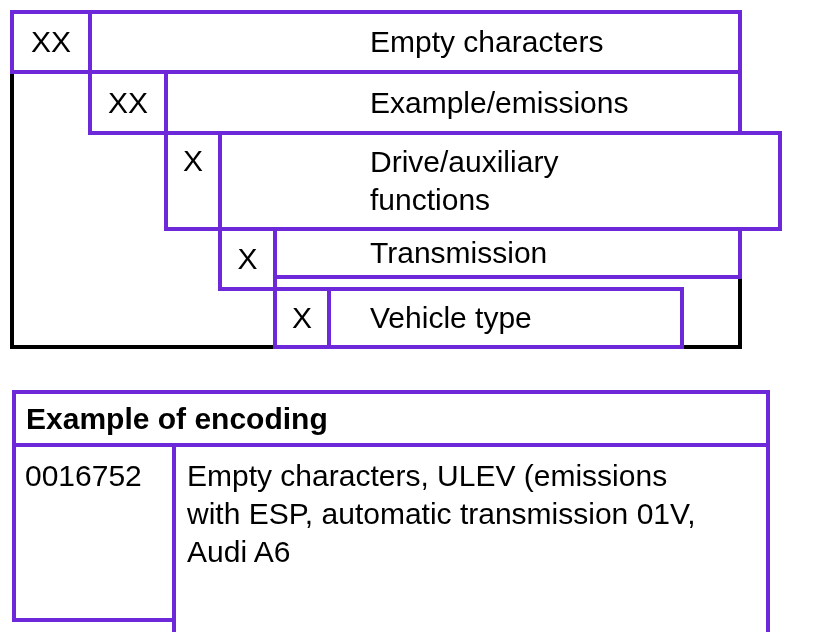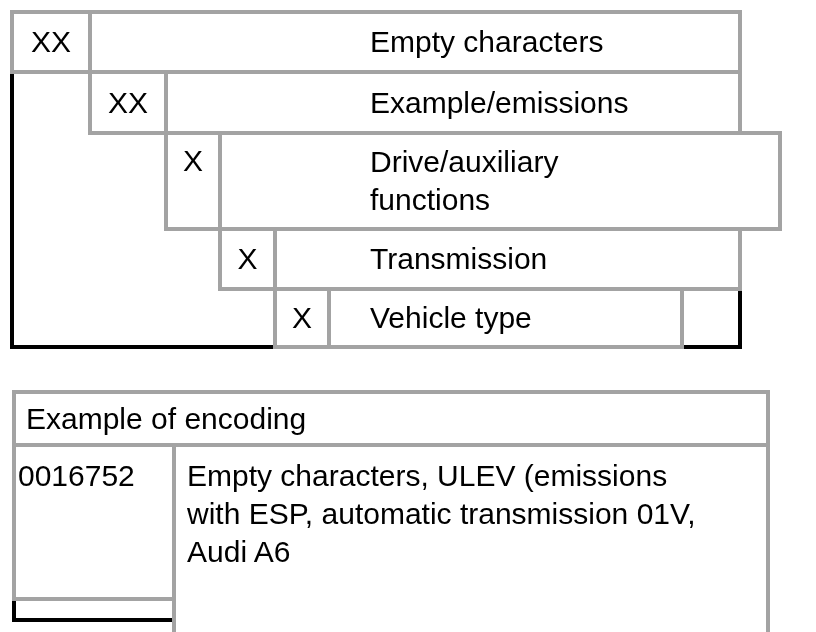--- a/index.html
+++ b/index.html
@@ -7,21 +7,21 @@
     width: 816px; height: 632px;
     background: #ffffff;
     font-family: "Liberation Sans", sans-serif;
     color: #000000;
     overflow: hidden;
   }
   .page { position: relative; width: 816px; height: 632px; background: #ffffff; }
 
   .cell {
     position: absolute;
-    border: 4px solid #a3a3a3;
+    border: 4px solid #6d28d9;
     background: #ffffff;
     font-size: 30px;
     line-height: 38px;
   }
 
   
   .st-outer {
     position: absolute;
     left: 10px; top: 10px; width: 732px; height: 339px;
     border: 4px solid #000000;
@@ -34,39 +34,39 @@
   .label-cell { display: flex; flex-direction: column; justify-content: center; }
 
   .r1c { left: 10px;  top: 10px;  width: 82px;  height: 64px; }
   .r1l { left: 88px;  top: 10px;  width: 654px; height: 64px; padding-left: 278px; }
   .r2c { left: 88px;  top: 70px;  width: 80px;  height: 65px; }
   .r2l { left: 164px; top: 70px;  width: 578px; height: 65px; padding-left: 202px; }
   .r3c { left: 164px; top: 131px; width: 58px;  height: 100px;
          display: block; text-align: center; padding-top: 7px; }
   .r3l { left: 218px; top: 131px; width: 564px; height: 100px; padding-left: 148px; }
   .r4c { left: 218px; top: 227px; width: 59px;  height: 64px; }
-  .r4l { left: 273px; top: 227px; width: 469px; height: 64px; padding-left: 93px; }
+  .r4l { left: 273px; top: 227px; width: 469px; height: 52px; padding-left: 93px; }
   .r5c { left: 273px; top: 287px; width: 58px;  height: 62px; }
   .r5l { left: 327px; top: 287px; width: 357px; height: 62px; padding-left: 39px; }
 
   
   .ex-outer {
     position: absolute;
     left: 12px; top: 390px; width: 758px; height: 232px;
     border: 4px solid #000000; background: #ffffff;
   }
   .ex-header {
     left: 12px; top: 390px; width: 758px; height: 57px;
     display: flex; align-items: center;
     padding-left: 10px;
-    font-weight: normal;
+    font-weight: bold;
   }
   .ex-code {
-    left: 12px; top: 443px; width: 164px; height: 158px;
-    padding: 10px 0 0 2px;
+    left: 12px; top: 443px; width: 164px; height: 179px;
+    padding: 10px 0 0 9px;
   }
   .ex-desc {
     left: 172px; top: 443px; width: 598px; height: 202px;
     padding: 10px 0 0 11px;
   }
 </style>
 </head>
 <body>
 
 <div class="page">

